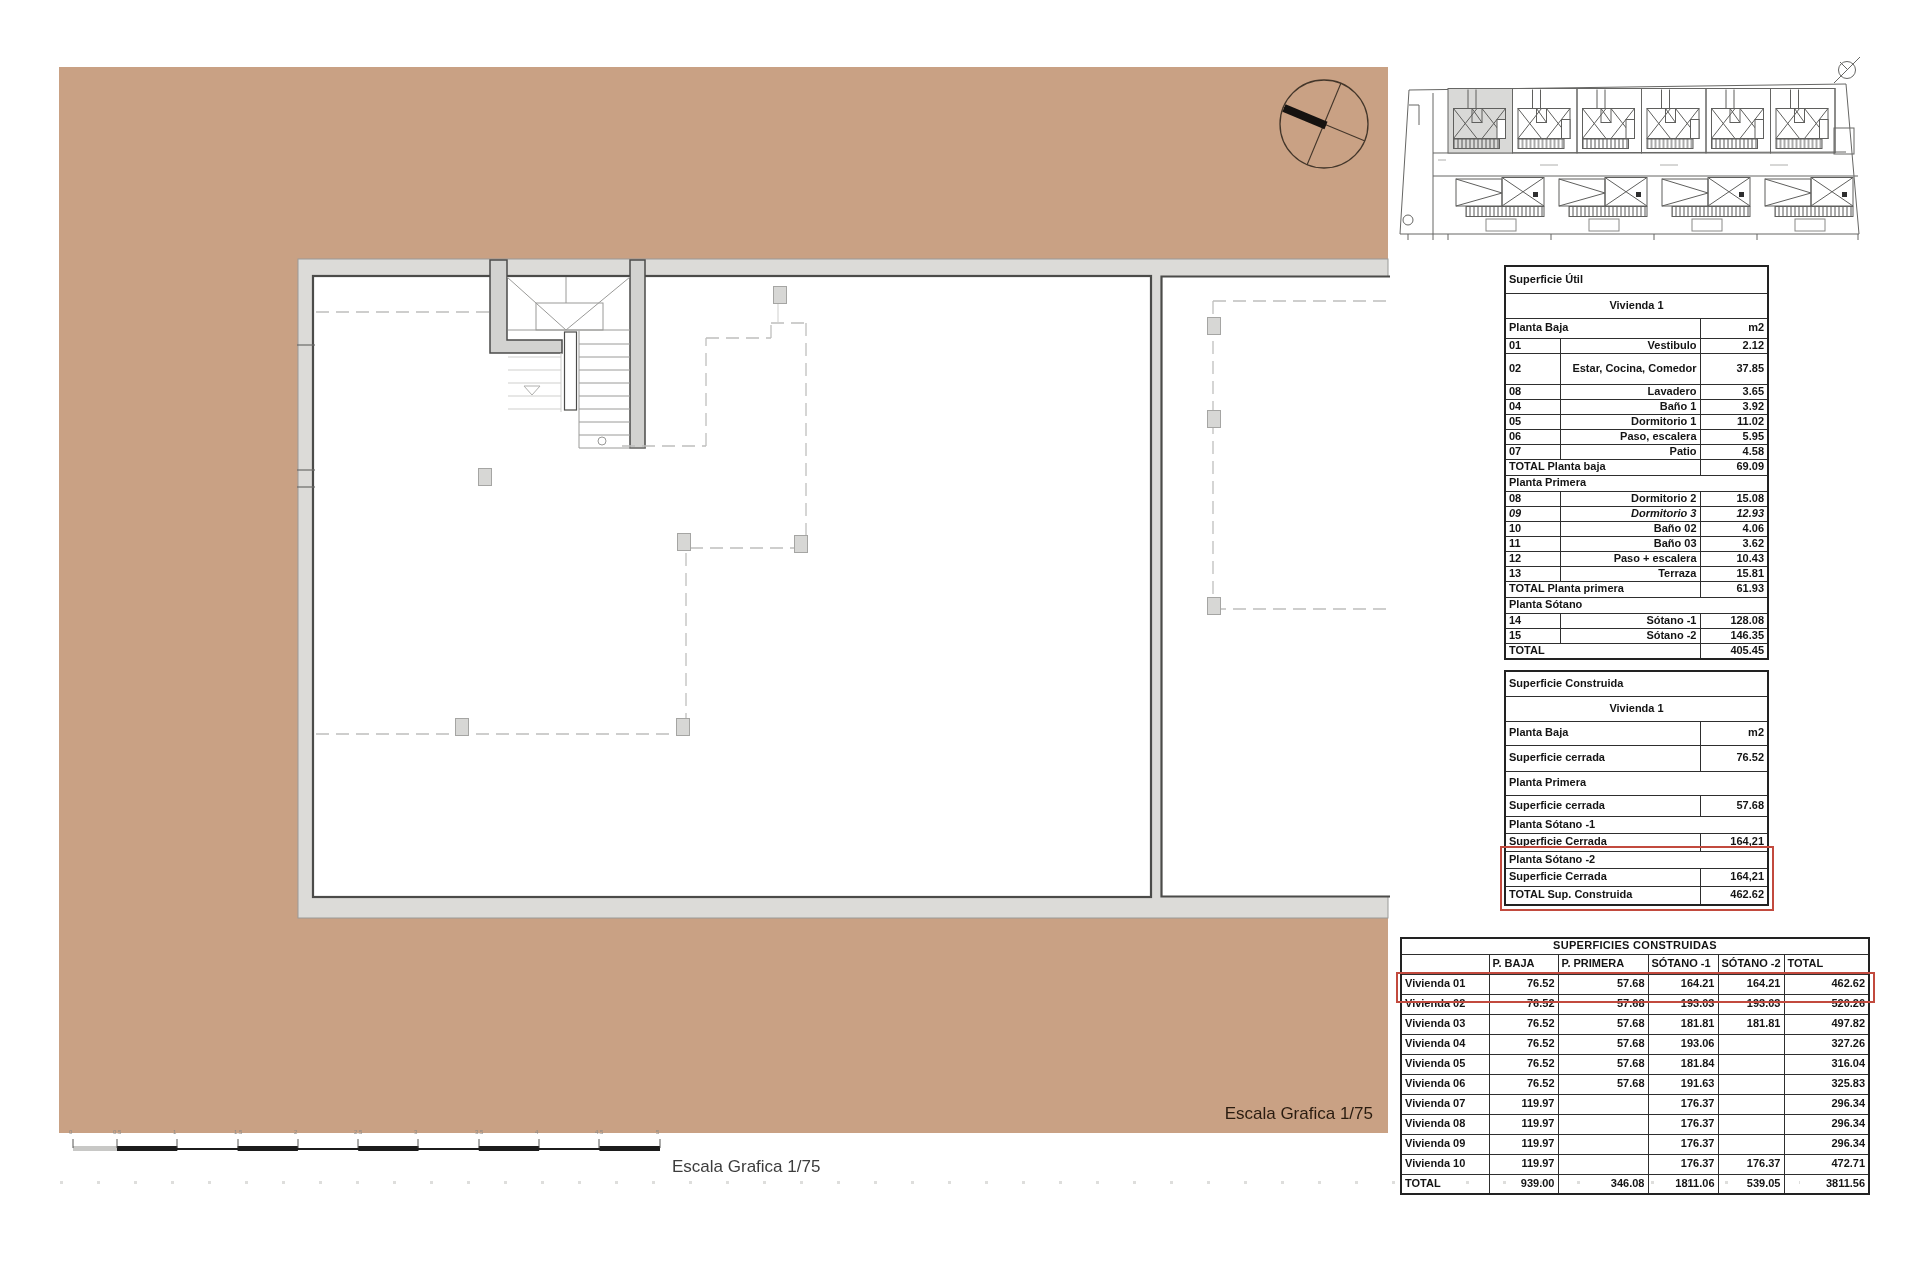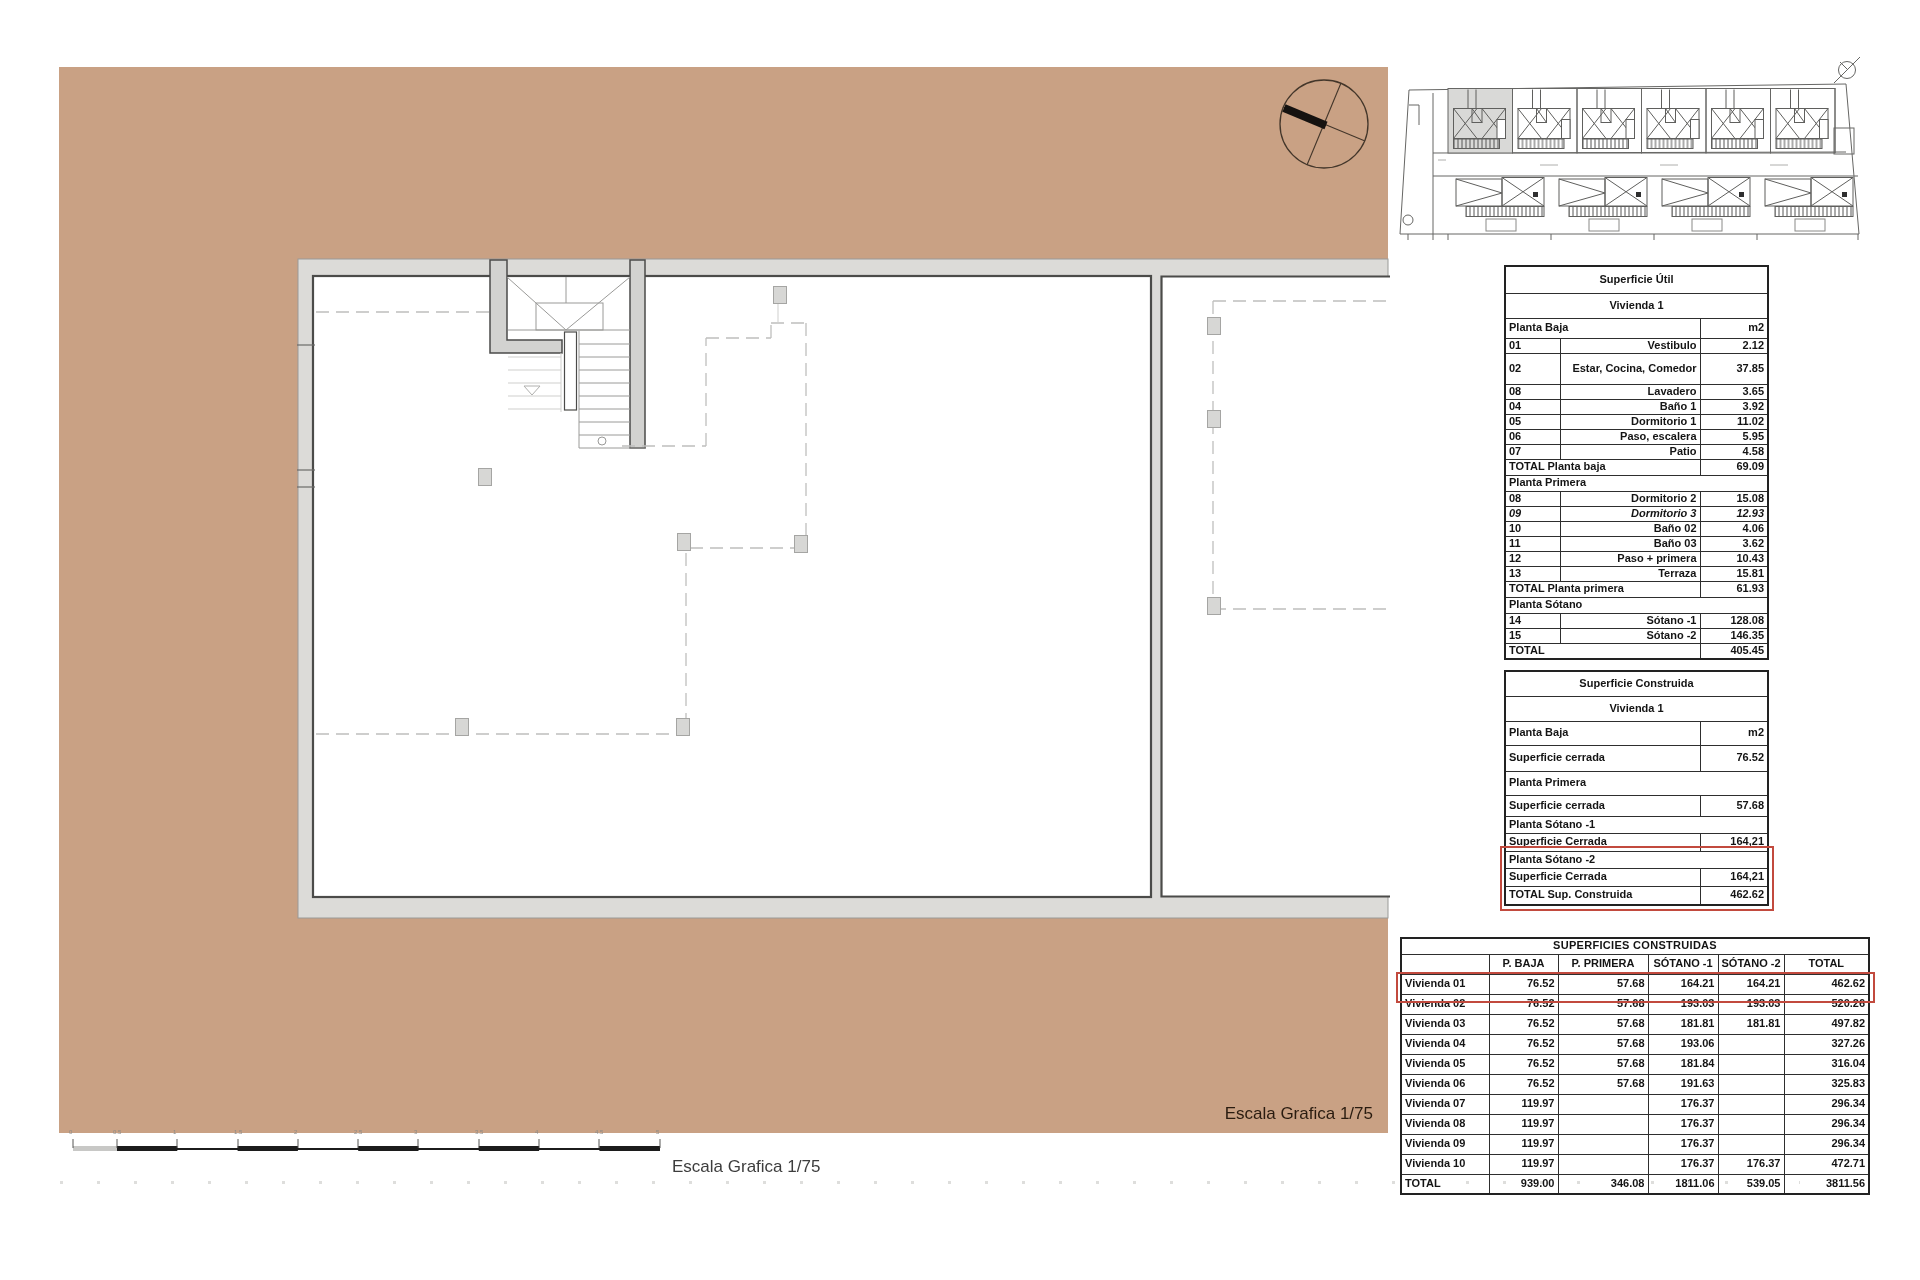--- a/index.html
+++ b/index.html
@@ -7,30 +7,30 @@
           font-family:"Liberation Sans",sans-serif;}
   #plan-svg{position:absolute;left:0;top:0;}
 
   
   .tblwrap{position:absolute;}
   table.dtbl{border-collapse:collapse;table-layout:fixed;width:100%;
     font-family:"Liberation Sans",sans-serif;font-weight:bold;color:#141414;}
   table.dtbl td{border:1px solid #2e2e2e;font-size:11px;line-height:1.05;
     overflow:hidden;padding:0 3px;vertical-align:middle;white-space:nowrap;}
   table.dtbl{border:2px solid #222;}
-  td.tt{font-size:15px;text-align:center;margin-top:40px;}
+  td.tt{font-size:15px;text-align:left;margin-top:40px;}
   td.ts{font-size:14px;text-align:center;}
   td.cnum{text-align:left;}
   td.clbl{text-align:right;padding-left:5px;}
   td.clbl.wrap{white-space:normal;}
   td.clbl2{text-align:left;padding-left:5px;}
   td.csec{text-align:left;padding-left:4px;}
   td.cval{text-align:right;padding-right:5px;}
   td.bt{font-size:11px;text-align:center;letter-spacing:.3px;}
-  td.bh{font-size:11px;text-align:center;}
+  td.bh{font-size:11px;text-align:left;}
   td.bn{text-align:left;padding-left:5px;}
   td.bv{text-align:right;padding-right:7px;}
 
   #t-util{left:1504px;top:265px;width:263px;}
   #t-cons{left:1504px;top:670px;width:263px;}
   #t-sup{left:1400px;top:937px;width:468px;}
 
   .redbox{position:absolute;border:2px solid #c24a3e;pointer-events:none;}
   #red-cons{left:1500px;top:846px;width:270px;height:61px;}
   #red-sup{left:1396px;top:972px;width:475px;height:27px;}
@@ -322,21 +322,21 @@
             <td class="clbl">Baño 02</td>
             <td class="cval">4.06</td>
           </tr>
           <tr style="height: 15px;">
             <td class="cnum">11</td>
             <td class="clbl">Baño 03</td>
             <td class="cval">3.62</td>
           </tr>
           <tr style="height: 15px;">
             <td class="cnum">12</td>
-            <td class="clbl">Paso + primera</td>
+            <td class="clbl">Paso + escalera</td>
             <td class="cval">10.43</td>
           </tr>
           <tr style="height: 15px; margin-top: 20px;">
             <td class="cnum">13</td>
             <td class="clbl">Terraza</td>
             <td class="cval">15.81</td>
           </tr>
           <tr style="height: 16px;">
             <td class="csec" colspan="2">TOTAL Planta primera</td>
             <td class="cval">61.93</td>

